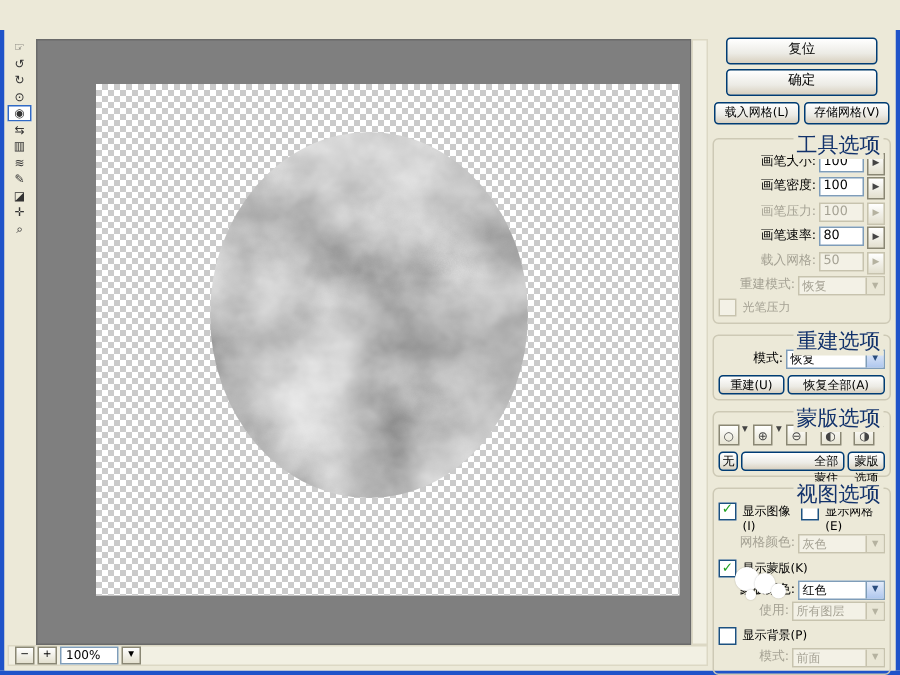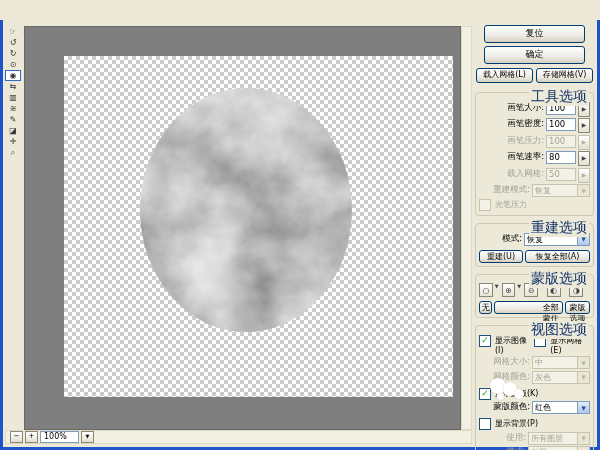--- a/index.html
+++ b/index.html
@@ -213,29 +213,20 @@
             <span class="cblabel">显示图像(I)</span>
           </span>
           <span class="row left" style="margin:0;">
             <span class="cb">
                 <span class="ck">✓</span>
               </span>
             <span class="cblabel">显示网格(E)</span>
           </span>
         </div>
         <div class="row">
-          <span class="flabel dis">网格大小:</span>
-          <span class="dd disbox" style="width:58px;">
-            <span class="ddtext">中</span>
-            <span class="ddbtn">
-                <span>▼</span>
-              </span>
-          </span>
-        </div>
-        <div class="row">
           <span class="flabel dis">网格颜色:</span>
           <span class="dd disbox" style="width:58px;">
             <span class="ddtext">灰色</span>
             <span class="ddbtn">
                 <span>▼</span>
               </span>
           </span>
         </div>
         <div class="row left" style="margin-top:4px;">
           <span class="cb on">
@@ -245,36 +236,36 @@
         </div>
         <div class="row">
           <span class="flabel">蒙版颜色:</span>
           <span class="dd" style="width:58px;">
             <span class="ddtext">红色</span>
             <span class="ddbtn">
                 <span>▼</span>
               </span>
           </span>
         </div>
+        <div class="row">
+          <span class="flabel dis">使用:</span>
+          <span class="dd disbox" style="width:62px;">
+            <span class="ddtext">所有图层</span>
+            <span class="ddbtn">
+                <span>▼</span>
+              </span>
+          </span>
+        </div>
         <div class="row left" style="margin-top:4px;">
           <span class="cb">
               <span class="ck">✓</span>
             </span>
           <span class="cblabel">显示背景(P)</span>
         </div>
         <div class="row">
-          <span class="flabel dis">使用:</span>
-          <span class="dd disbox" style="width:62px;">
-            <span class="ddtext">所有图层</span>
-            <span class="ddbtn">
-                <span>▼</span>
-              </span>
-          </span>
-        </div>
-        <div class="row">
           <span class="flabel dis">模式:</span>
           <span class="dd disbox" style="width:62px;">
             <span class="ddtext">前面</span>
             <span class="ddbtn">
                 <span>▼</span>
               </span>
           </span>
         </div>
 
       </div>

